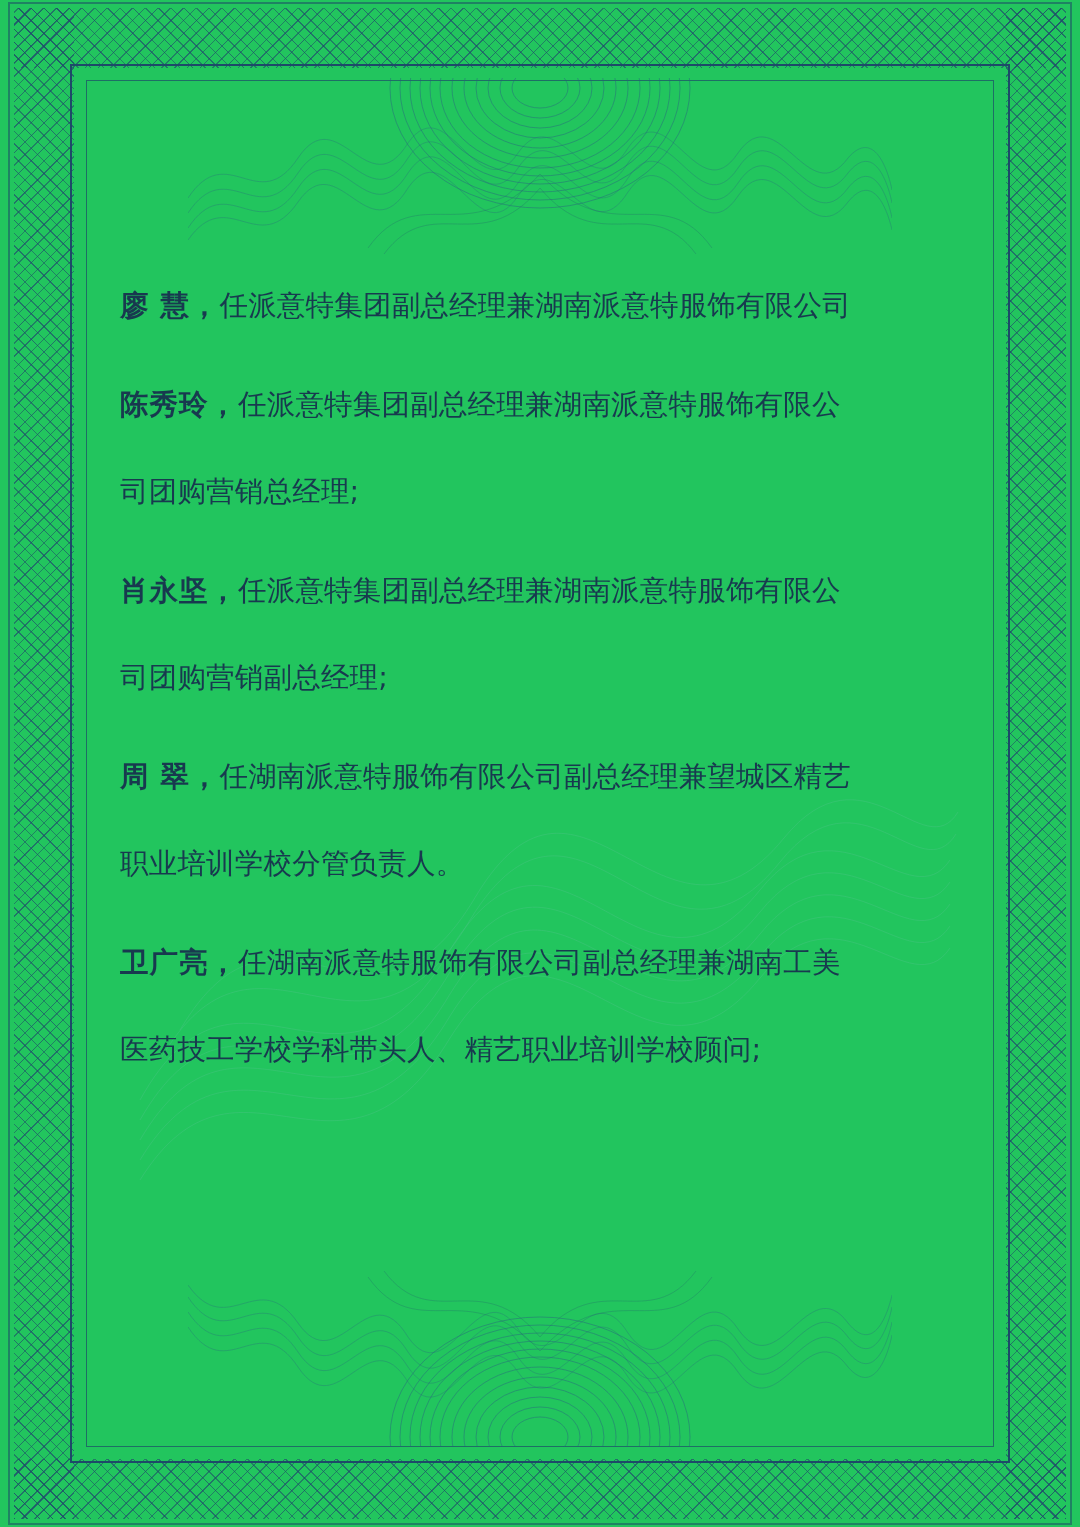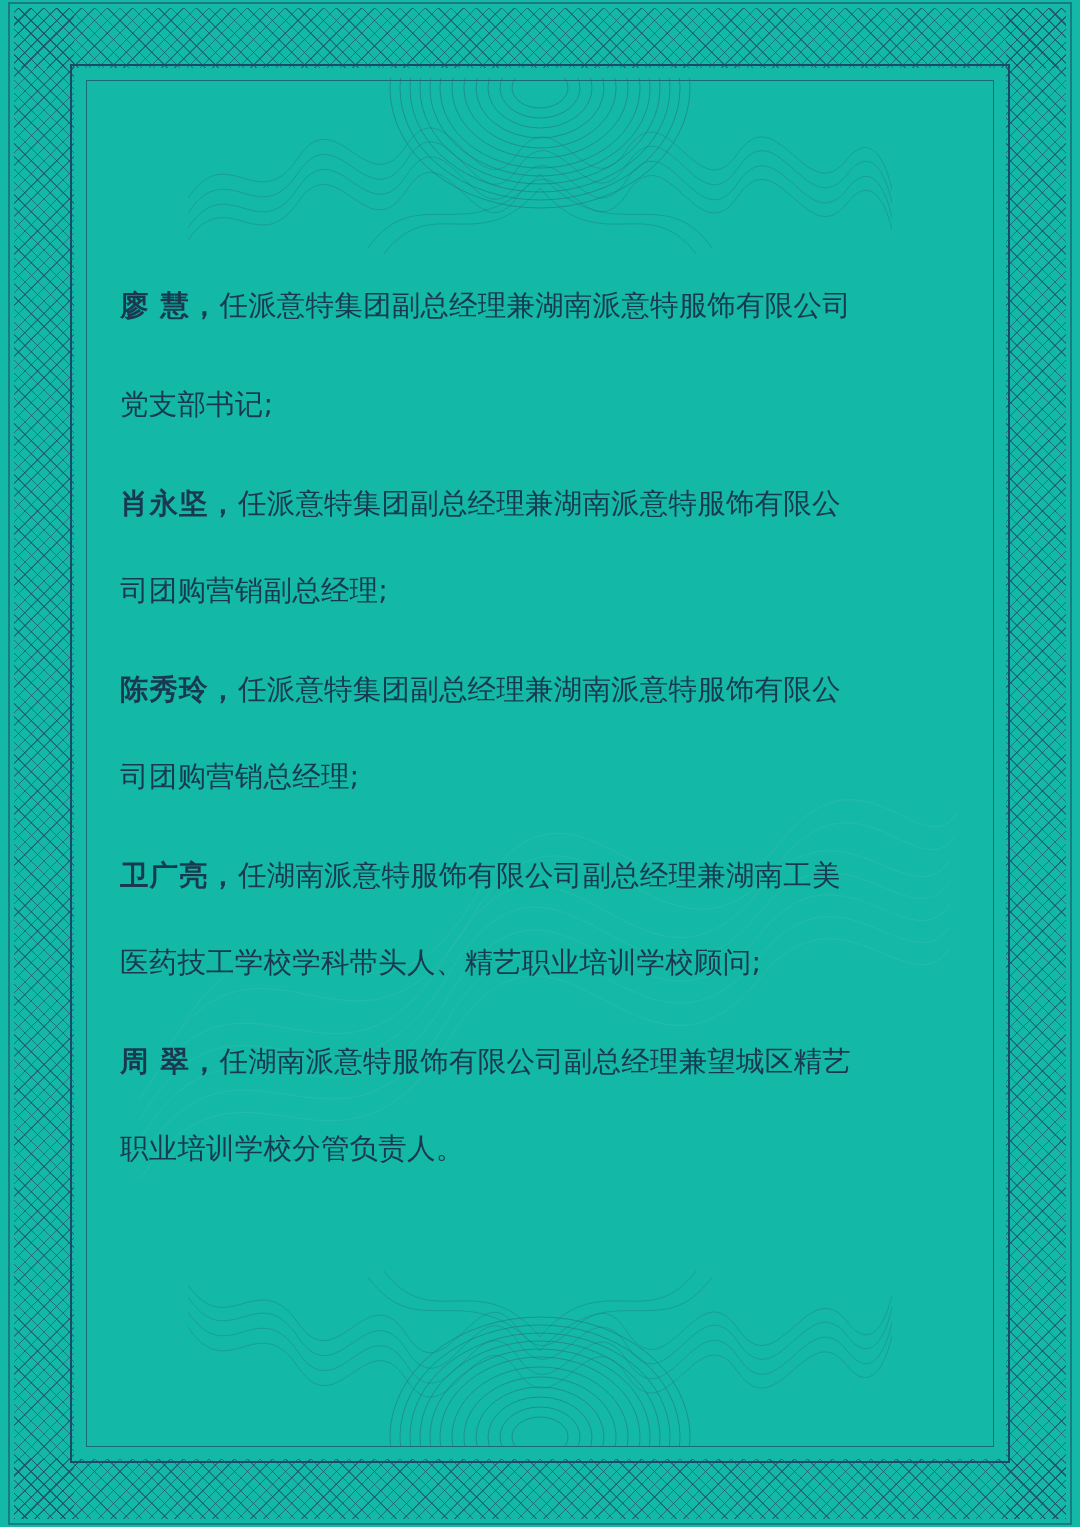--- a/index.html
+++ b/index.html
@@ -11,21 +11,21 @@
     width: 1080px;
     height: 1527px;
     font-family: "Liberation Sans", sans-serif;
     overflow: hidden;
   }
 
   .certificate {
     position: relative;
     width: 1080px;
     height: 1527px;
-    background: #14b8a6;
+    background: #22c55e;
     box-sizing: border-box;
     overflow: hidden;
   }
 
   
   .lace-outer {
     position: absolute;
     left: 14px;
     top: 8px;
     width: 1052px;
@@ -213,45 +213,44 @@
 
   <div class="content">
 
     <div class="entry">
       <p>
         <span class="person">廖 慧，</span><span>任派意特集团副总经理兼湖南派意特服饰有限公司</span>
       </p>
     </div>
 
     <div class="entry">
-      <p class="line2">党支部书记;</p>
+    </div>
+
+    <div class="entry">
+      <p>
+        <span class="person">陈秀玲，</span><span>任派意特集团副总经理兼湖南派意特服饰有限公</span>
+      </p>
+      <p class="line2">司团购营销总经理;</p>
     </div>
 
     <div class="entry">
       <p>
         <span class="person">肖永坚，</span><span>任派意特集团副总经理兼湖南派意特服饰有限公</span>
       </p>
       <p class="line2">司团购营销副总经理;</p>
     </div>
 
     <div class="entry">
       <p>
-        <span class="person">陈秀玲，</span><span>任派意特集团副总经理兼湖南派意特服饰有限公</span>
-      </p>
-      <p class="line2">司团购营销总经理;</p>
+        <span class="person">周 翠，</span><span>任湖南派意特服饰有限公司副总经理兼望城区精艺</span>
+      </p>
+      <p class="line2">职业培训学校分管负责人。</p>
     </div>
 
     <div class="entry">
       <p>
         <span class="person">卫广亮，</span><span>任湖南派意特服饰有限公司副总经理兼湖南工美</span>
       </p>
       <p class="line2">医药技工学校学科带头人、精艺职业培训学校顾问;</p>
-    </div>
-
-    <div class="entry">
-      <p>
-        <span class="person">周 翠，</span><span>任湖南派意特服饰有限公司副总经理兼望城区精艺</span>
-      </p>
-      <p class="line2">职业培训学校分管负责人。</p>
     </div>
 
   </div>
 </div>
 
 </body></html>

